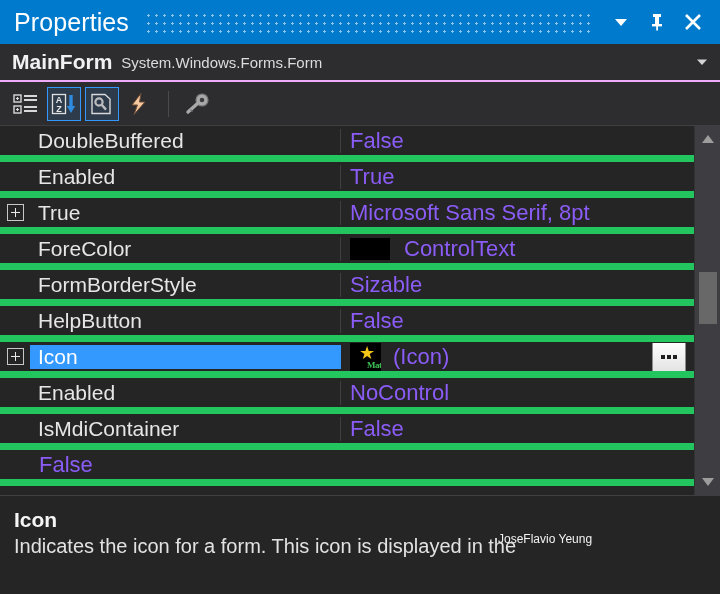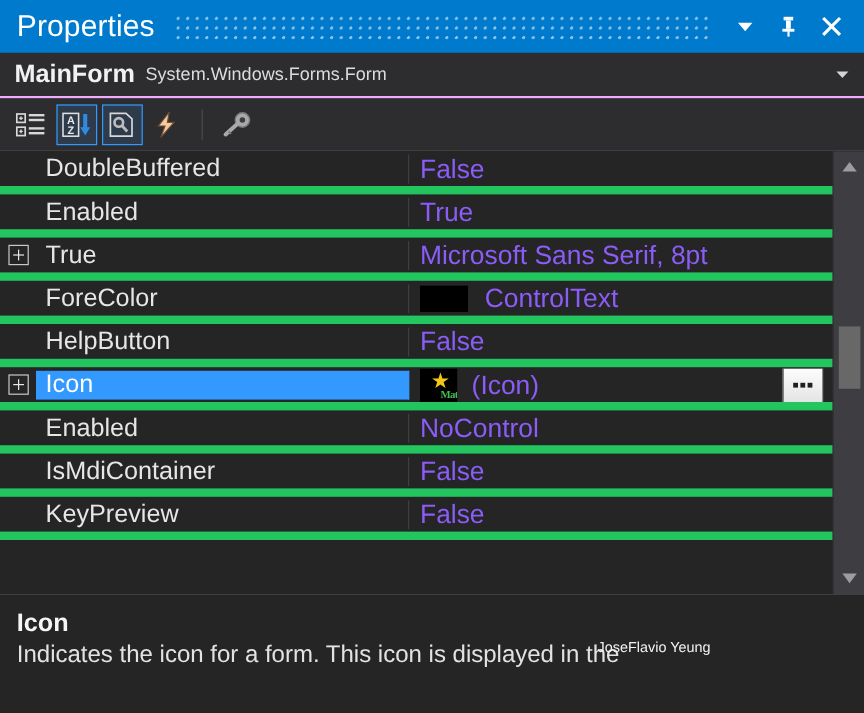--- a/index.html
+++ b/index.html
@@ -463,20 +463,29 @@
         <div class="cell-expander"></div>
         <div class="cell-name">
           <span>ForeColor</span>
         </div>
         <div class="cell-value">
           <div class="color-swatch"></div>
           <span class="val">ControlText</span>
         </div>
       </div>
 
+      <div class="row">
+        <div class="cell-expander"></div>
+        <div class="cell-name">
+          <span>FormBorderStyle</span>
+        </div>
+        <div class="cell-value">
+          <span class="val">Sizable</span>
+        </div>
+      </div>
 
       <div class="row">
         <div class="cell-expander"></div>
         <div class="cell-name">
           <span>HelpButton</span>
         </div>
         <div class="cell-value">
           <span class="val">False</span>
         </div>
       </div>
@@ -517,23 +526,20 @@
         <div class="cell-name">
           <span>IsMdiContainer</span>
         </div>
         <div class="cell-value">
           <span class="val">False</span>
         </div>
       </div>
 
       <div class="row">
         <div class="cell-expander"></div>
-        <div class="cell-name">
-          <span>KeyPreview</span>
-        </div>
         <div class="cell-value">
           <span class="val">False</span>
         </div>
       </div>
 
     </div>
 
     <div class="scrollbar">
       <div class="sb-arrow">
         <svg width="14" height="10" viewBox="0 0 14 10">

